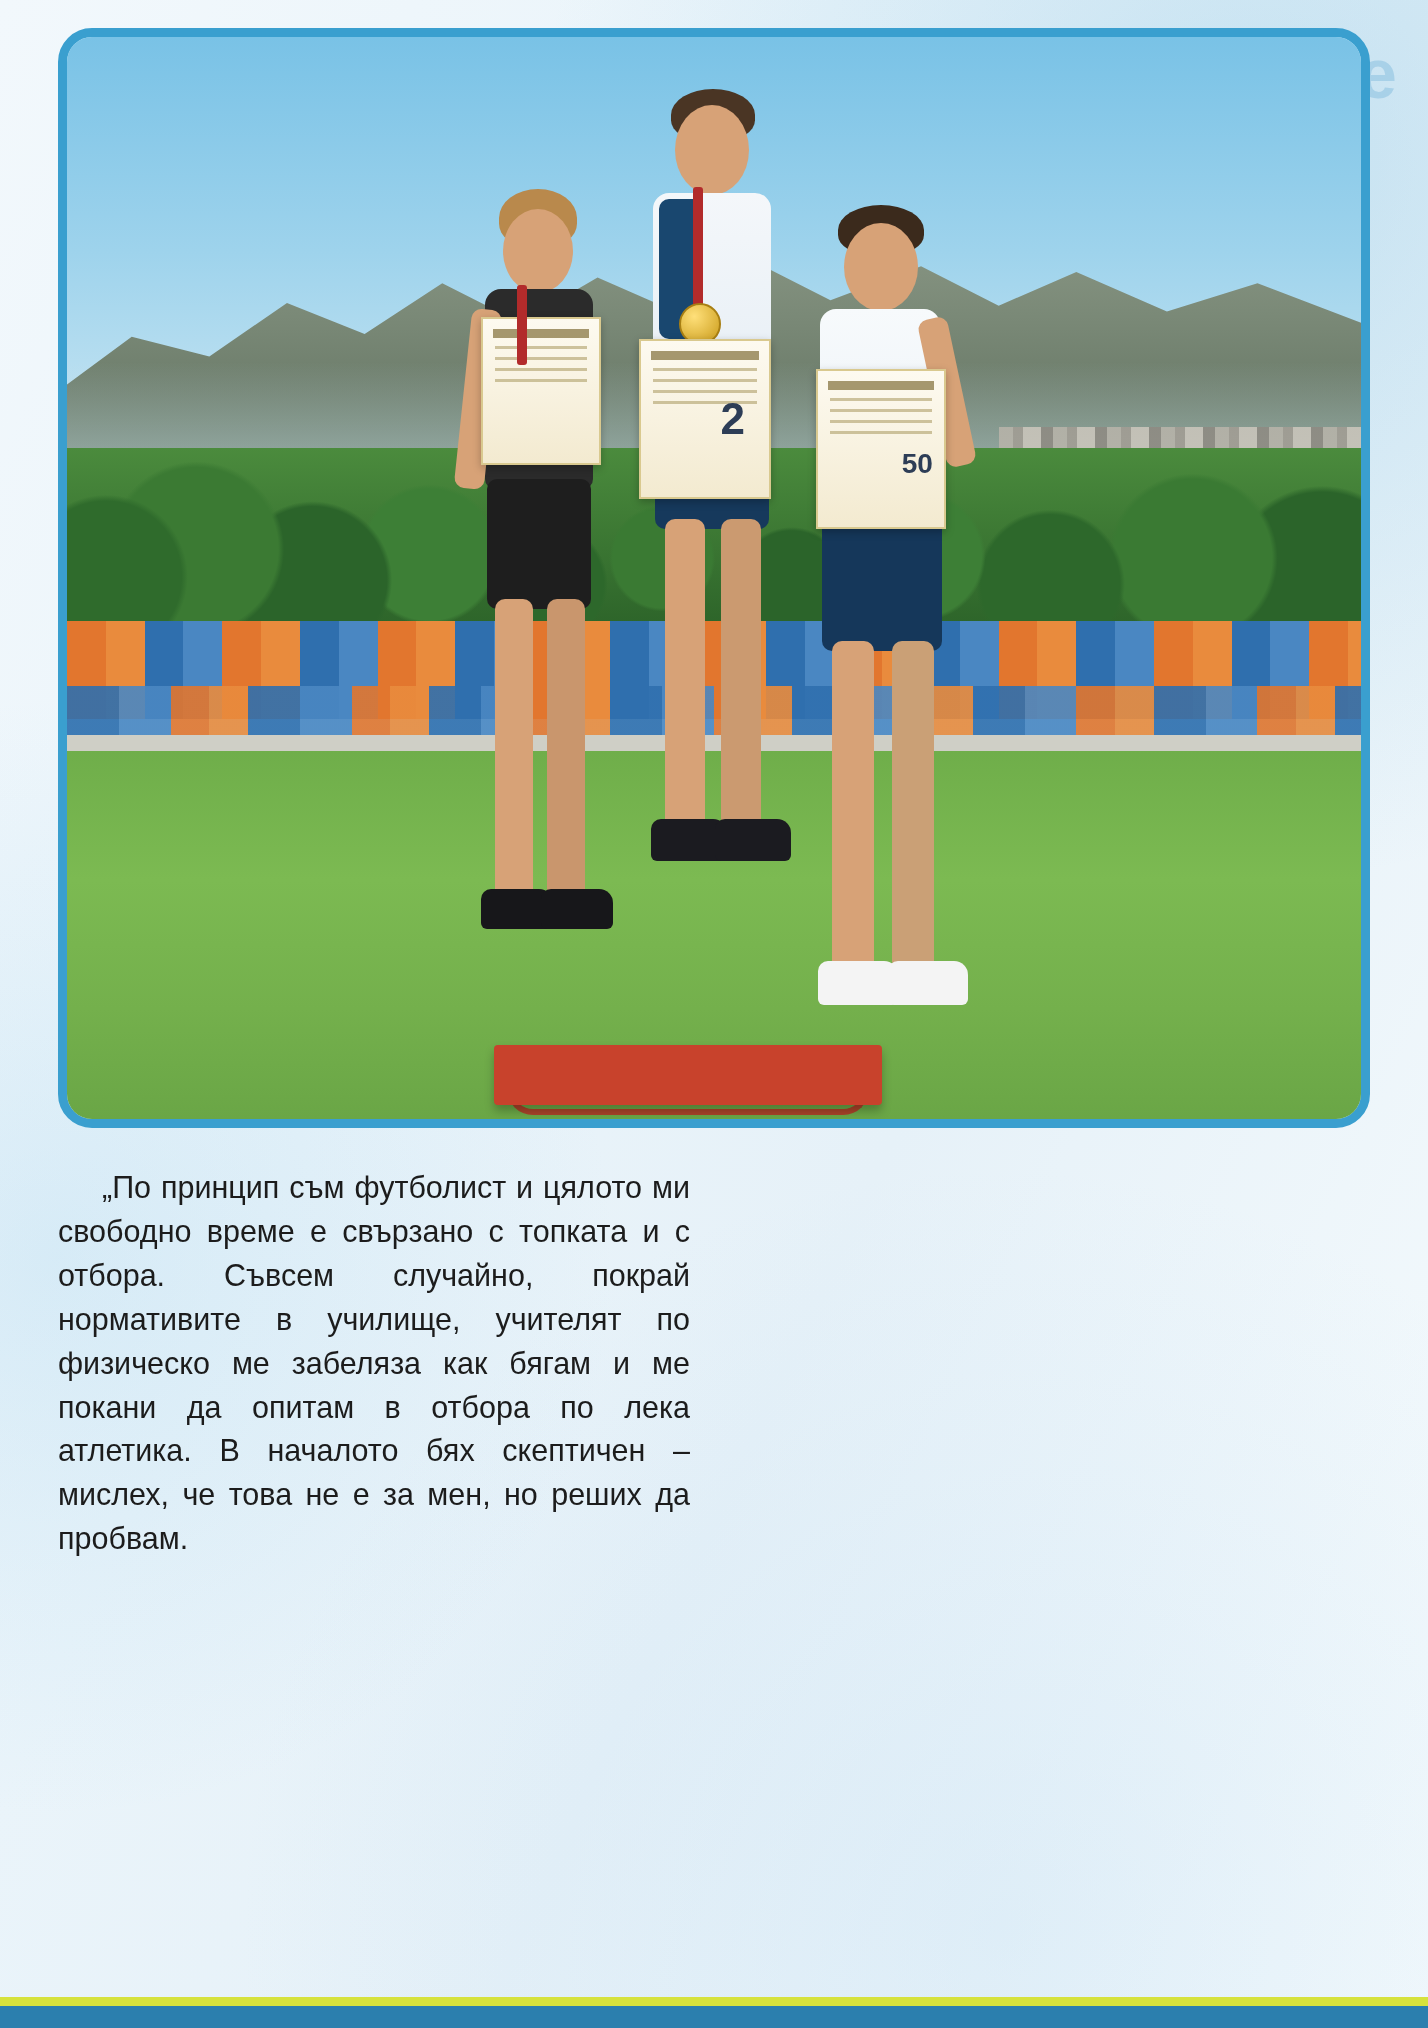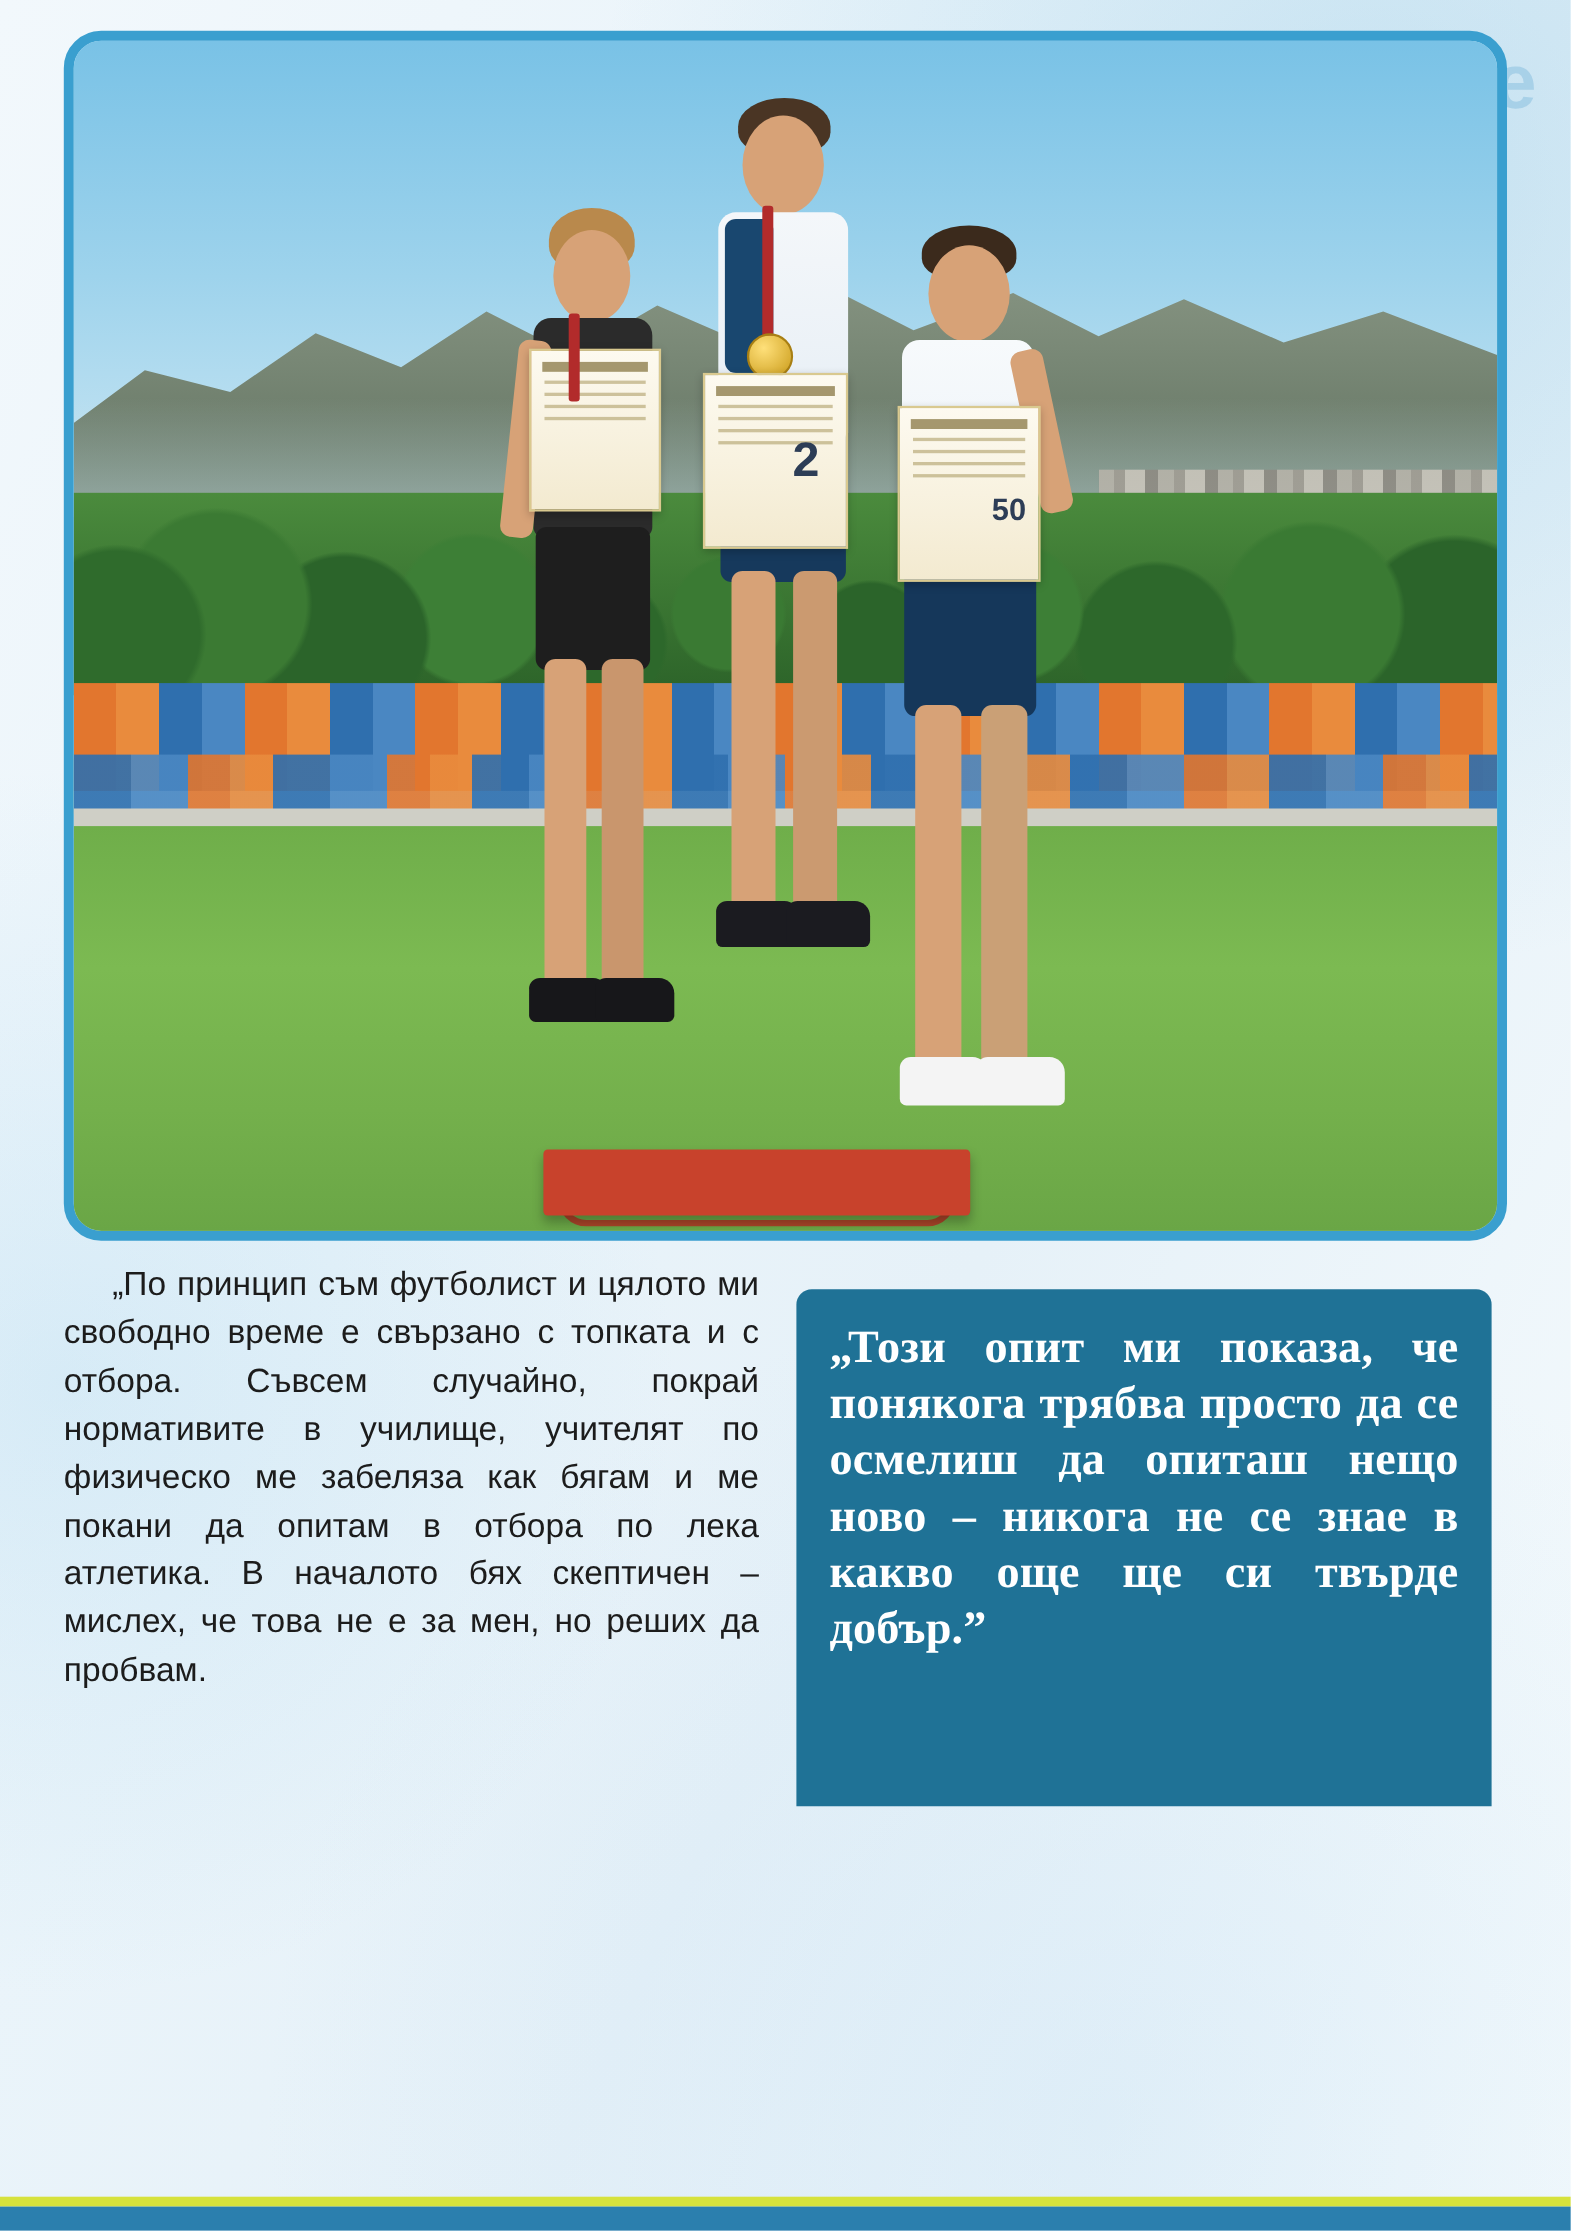--- a/index.html
+++ b/index.html
@@ -281,20 +281,21 @@
   }
 
   
   .body-area {
     margin-top: 18px;
     display: flex;
     gap: 34px;
   }
   .col {
     width: 632px;
+    margin-top: 20px;
   }
   .col p {
     margin: 0;
     font-size: 30.5px;
     line-height: 1.44;
     color: #1c1c1c;
     text-align: justify;
     text-justify: inter-word;
   }
   .col p.indent { text-indent: 44px; }
@@ -404,23 +405,20 @@
       <div style="position:absolute; left:50.5%; top:33%; font-size:44px; font-weight:bold; color:#2d3d56; font-family:'Liberation Sans',sans-serif;">2</div>
       <div style="position:absolute; left:64.5%; top:38%; font-size:28px; font-weight:bold; color:#2d3d56; font-family:'Liberation Sans',sans-serif;">50</div>
 
     </div>
 
     <div class="body-area">
       <div class="col">
         <p class="indent">„По принцип съм футболист и цялото ми свободно време е свързано с топката и с отбора. Съвсем случайно, покрай нормативите в училище, учителят по физическо ме забеляза как бягам и ме покани да опитам в отбора по лека атлетика. В началото бях скептичен – мислех, че това не е за мен, но реших да пробвам.</p>
       </div>
       <div class="col">
-        <div class="quote-box">
-          <p>„Този опит ми показа, че понякога трябва просто да се осмелиш да опиташ нещо ново – никога не се знае в какво още ще си твърде добър.”</p>
-        </div>
       </div>
     </div>
 
   </div>
 
   <div class="bottom-rule-green"></div>
   <div class="bottom-rule-blue"></div>
 </div>
 
 </body></html>

